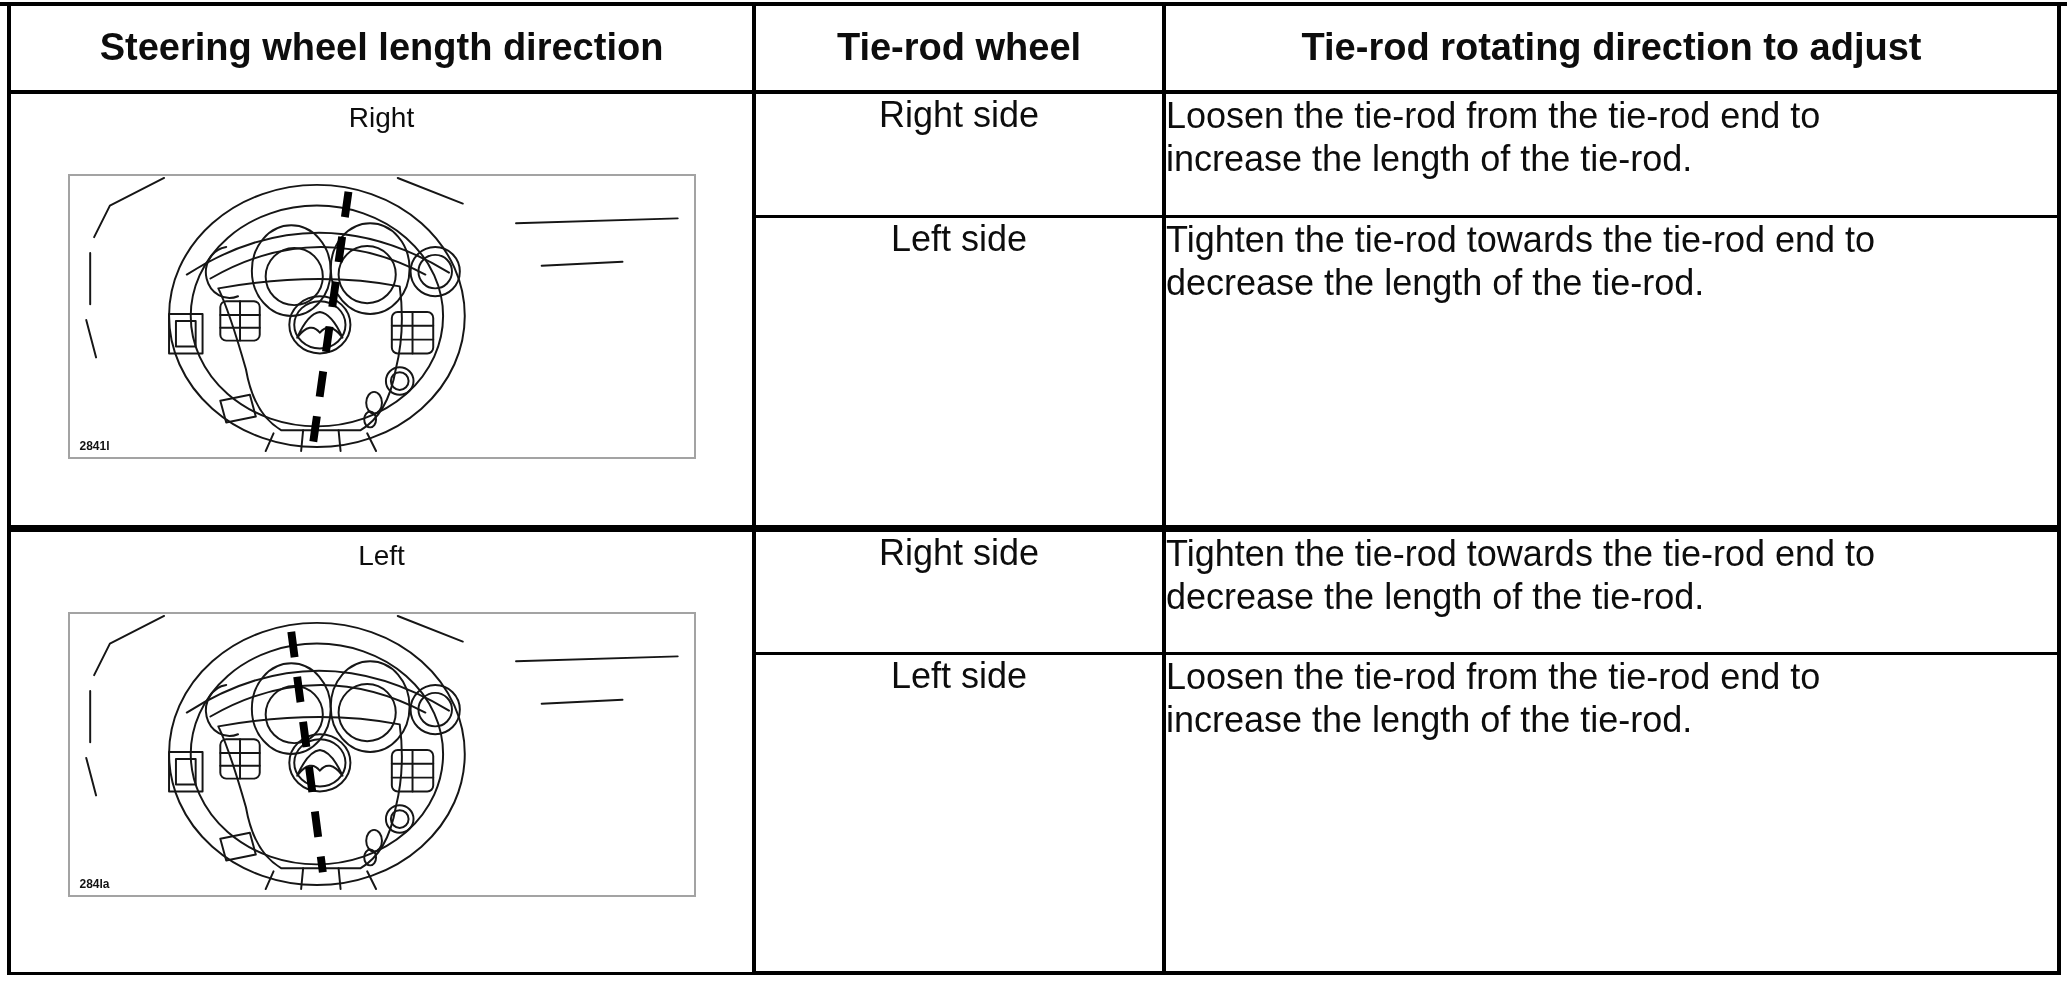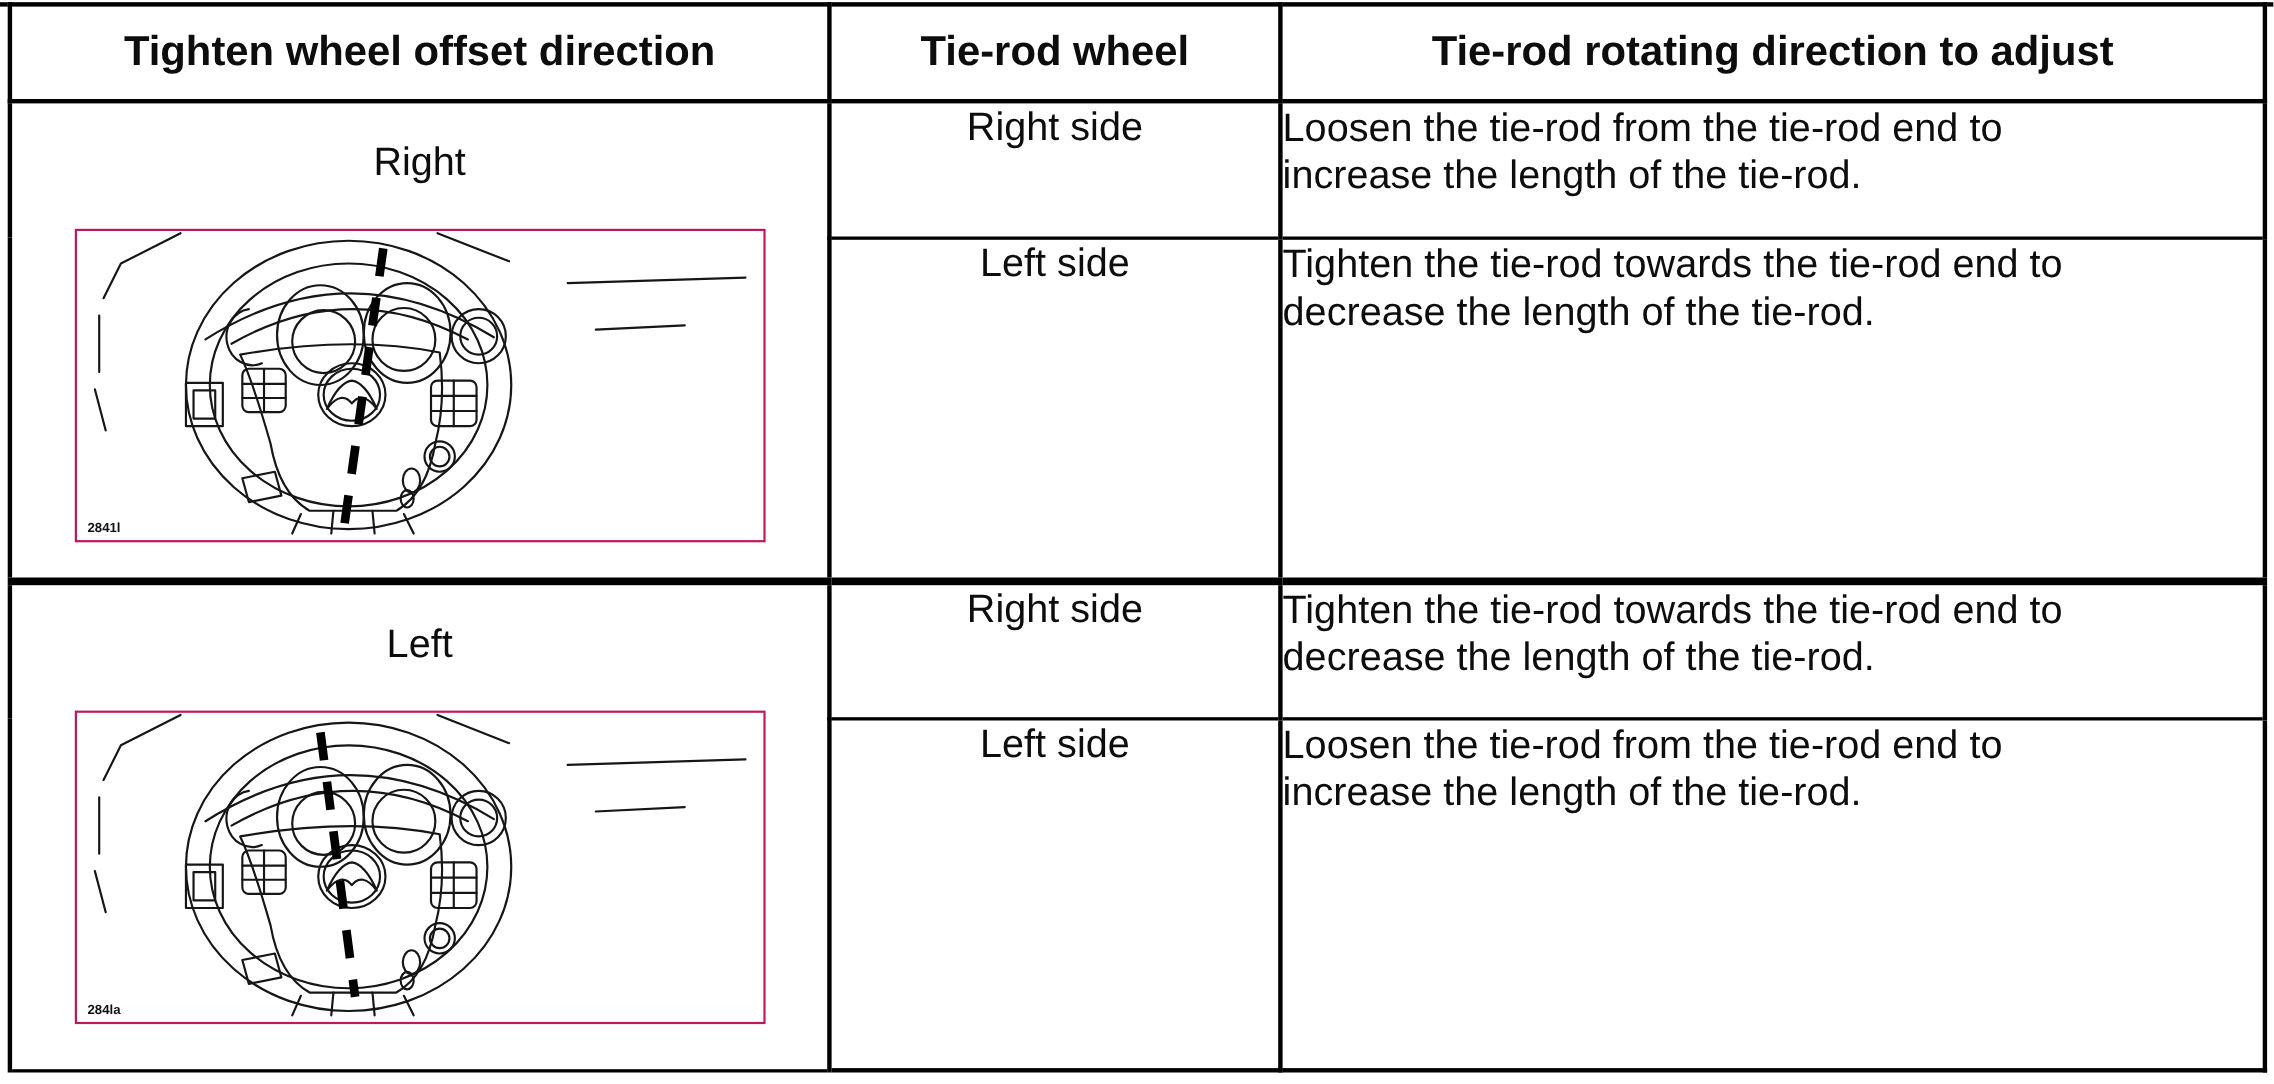--- a/index.html
+++ b/index.html
@@ -34,26 +34,26 @@
   tr.r-c{height:125px;}
   
   tr.thin td{border-top-width:3px;}
   tr.above-thin td{border-bottom-width:3px;}
   
   tr.thick td{border-top-width:7px;}
   .side-cell{text-align:center;padding-top:24px;}
   .instr-cell{padding:18px 12px 0 18px;line-height:43px;margin-left:36px;}
   .instr-line2{}
   .dir-cell{text-align:center;}
-  .dir-label{padding-top:32px;font-size:36px;}
+  .dir-label{padding-top:8px;font-size:28px;}
   .fig-box{
     position:relative;
     width:624px;height:281px;
     margin:40px auto 0 auto;
-    border:2px solid #be185d;
+    border:2px solid #a3a3a3;
     background:#fff;
   }
   .fig-code{
     position:absolute;left:10px;bottom:4px;
     font-size:12px;font-weight:bold;color:#111;
     letter-spacing:0px;
   }
   .fig-box svg{display:block;width:620px;height:277px;}
   .hidden-defs{position:absolute;width:0;height:0;overflow:hidden;}
 </style>
@@ -123,21 +123,21 @@
 
   <table class="manual">
     <colgroup>
       <col style="width:745px">
       <col style="width:410px">
       <col style="width:895px">
     </colgroup>
 
     <tbody>
         <tr>
-      <th>Tighten wheel offset direction</th>
+      <th>Steering wheel length direction</th>
       <th>Tie-rod wheel</th>
       <th>Tie-rod rotating direction to adjust</th>
     </tr>
 
     <tr class="r-a above-thin">
       <td rowspan="2" class="dir-cell">
         <div class="dir-label">Right</div>
         <div class="fig-box">
           <svg viewBox="0 0 628 281">
             <use href="#wheel"></use>

